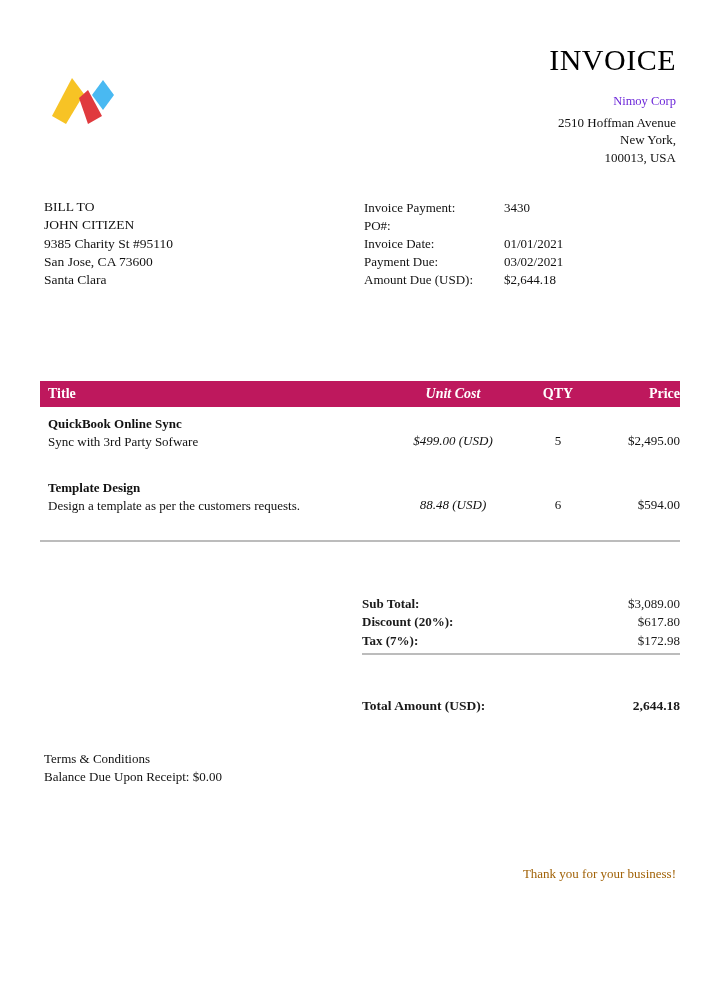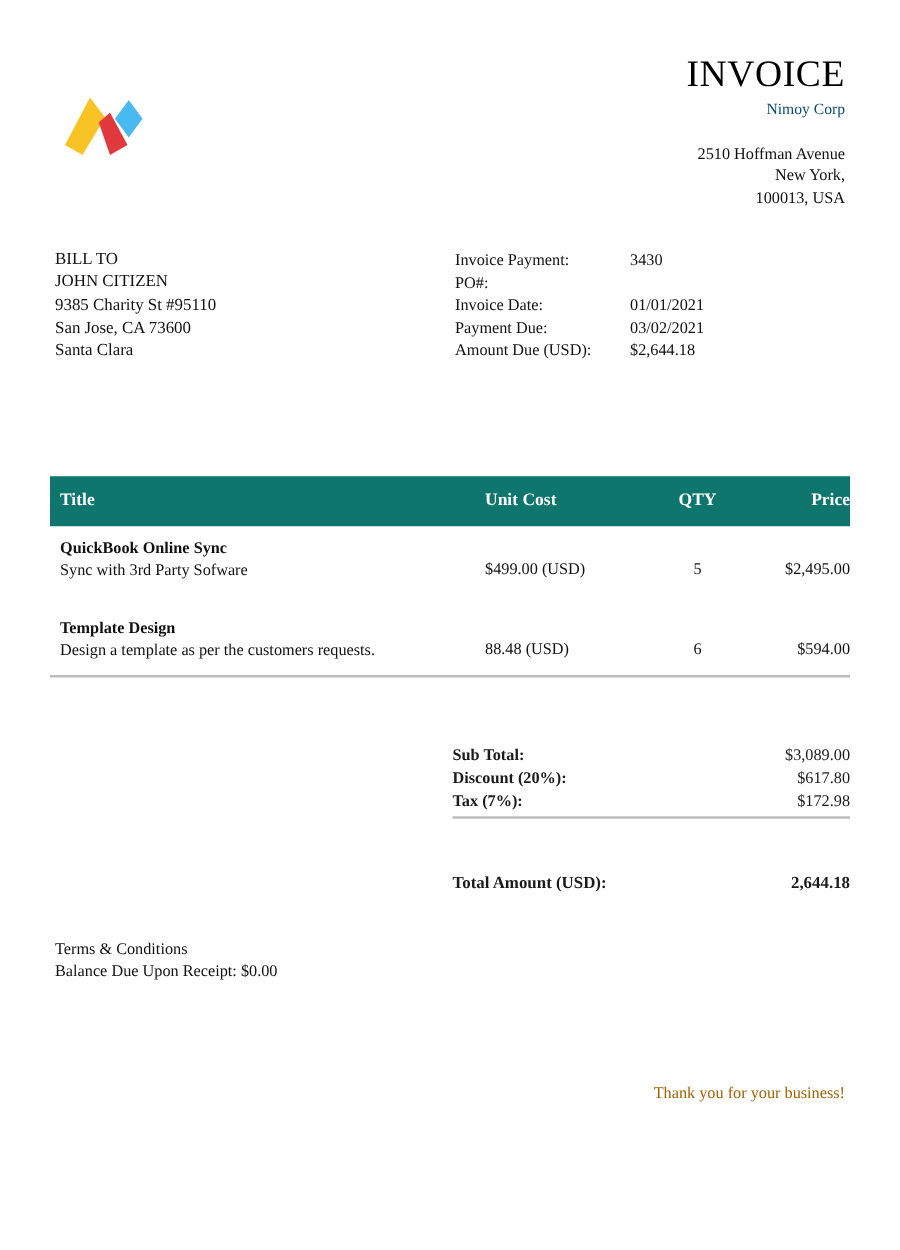--- a/index.html
+++ b/index.html
@@ -64,23 +64,23 @@
   }
   .inv-title {
     font-size: 30px;
     font-weight: 400;
     letter-spacing: 0.5px;
     line-height: 1.05;
     color: #000;
   }
   .inv-corp {
     font-size: 12.5px;
-    color: #0c4a6e;
+    color: #6d28d9;
     line-height: 1.5;
-    margin-top: 2px;
+    margin-top: 16px;
   }
   .inv-address {
     position: absolute;
     right: 44px;
     top: 114px;
     text-align: right;
     font-size: 13px;
     line-height: 1.33;
     color: #111;
   }
@@ -116,29 +116,29 @@
 
   
   .items {
     position: absolute;
     left: 40px;
     top: 381px;
     width: 640px;
   }
   .items-head {
     display: flex;
-    background: #0f766e;
+    background: #be185d;
     color: #ffffff;
     font-weight: 700;
     font-size: 14px;
-    height: 40px;
+    height: 26px;
     align-items: center;
   }
   .col-title  { flex: 0 0 340px; padding-left: 8px; text-align: left; }
-  .col-unit   { flex: 0 0 130px; text-align: left; }
+  .col-unit   { flex: 0 0 130px; text-align: center; font-style: italic; }
   .col-qty    { flex: 0 0 80px;  text-align: center; }
   .col-price  { flex: 0 0 82px;  text-align: right; padding-right: 8px;}
 
   .item-row {
     display: flex;
     align-items: flex-start;
     padding-top: 8px;
     min-height: 56px;
     font-size: 13px;
     color: #111;

